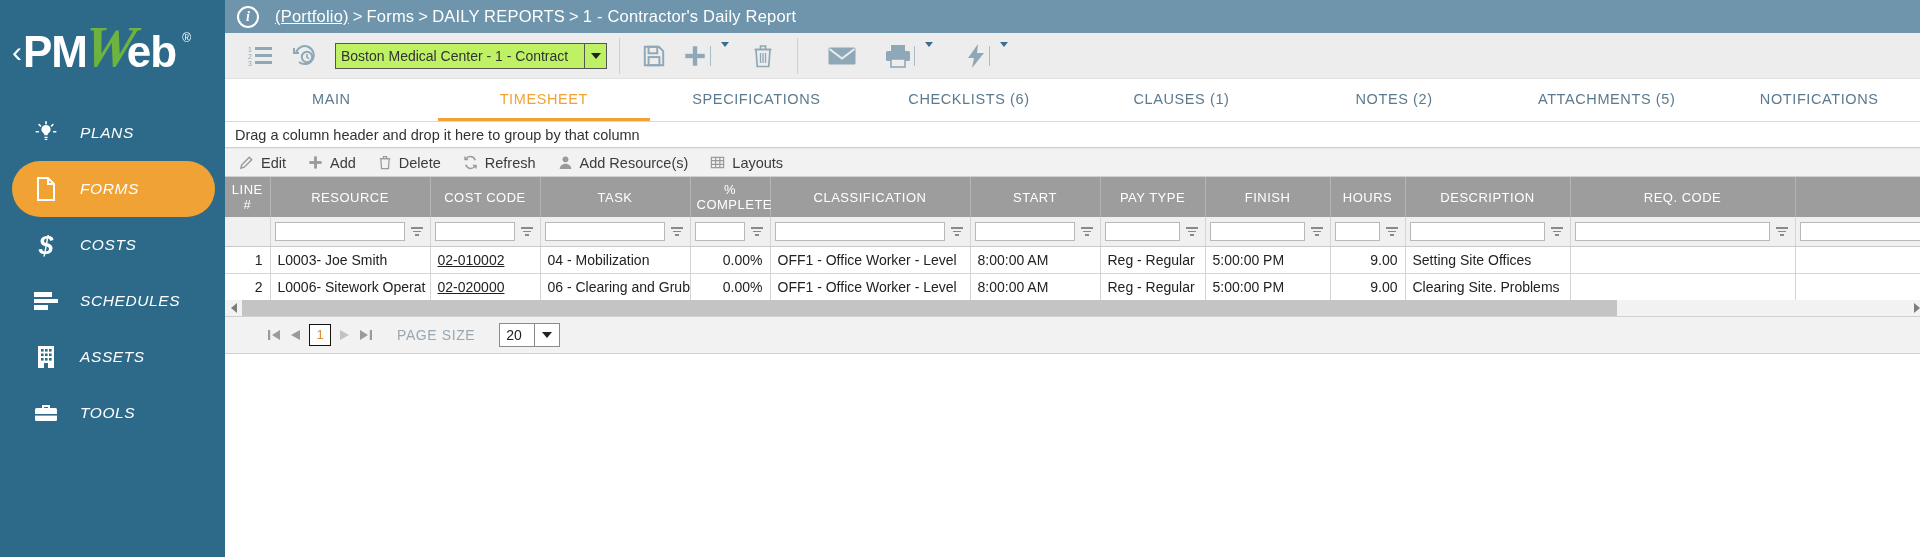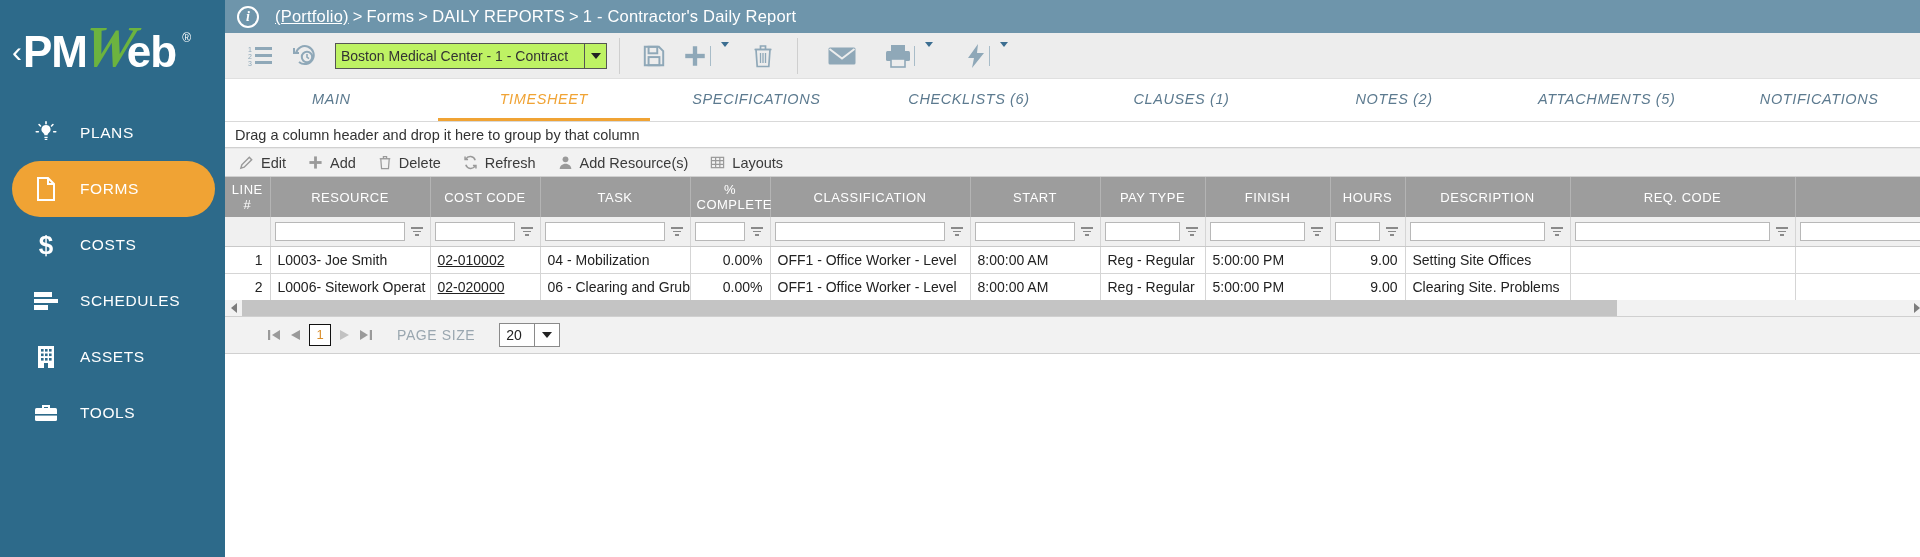--- a/index.html
+++ b/index.html
@@ -34,21 +34,21 @@
   .logo-w {
     position: absolute; left: 61px; top: -12px;
     font-size: 58px; color: #6cb33f; font-style: italic;
     font-weight: bold; font-family: "Liberation Serif", serif;
     transform: skewX(-8deg);
   }
   .logo-reg {
     position: absolute; right: -14px; top: 2px;
     font-size: 12px; color: #ffffff; font-weight: normal;
   }
-  .nav { display: flex; flex-direction: column; padding-top: 2px; }
+  .nav { display: flex; flex-direction: column; padding-top: 2px; font-style: italic; }
   .nav-item {
     height: 56px; display: flex; align-items: center;
     padding-left: 14px; margin: 0 10px 0 12px;
     border-radius: 28px; cursor: pointer;
   }
   .nav-item.active { background: #f0a334; }
   .nav-icon {
     width: 40px; min-width: 40px; display: flex;
     align-items: center; justify-content: center;
     color: #ffffff;
@@ -114,21 +114,21 @@
 
   
   .tabs {
     height: 43px; min-height: 43px; display: flex;
     align-items: stretch; border-bottom: 1px solid #d9d9d9;
     background: #ffffff;
   }
   .tab {
     flex: 1; display: flex; align-items: center; justify-content: center;
     font-size: 14.5px; letter-spacing: .6px; color: #5c7a8f;
-    cursor: pointer; border-bottom: 3px solid transparent; font-style: italic;
+    cursor: pointer; border-bottom: 3px solid transparent;
   }
   .tab.active { color: #f0a334; border-bottom-color: #f0a334; }
 
   
   .grid-wrap { flex: 1; display: flex; flex-direction: column; background: #fff; }
   .group-bar {
     height: 26px; min-height: 26px; background: #ffffff;
     display: flex; align-items: center; padding-left: 10px;
     font-size: 14.5px; color: #333; border-bottom: 1px solid #d0d0d0;
   }

